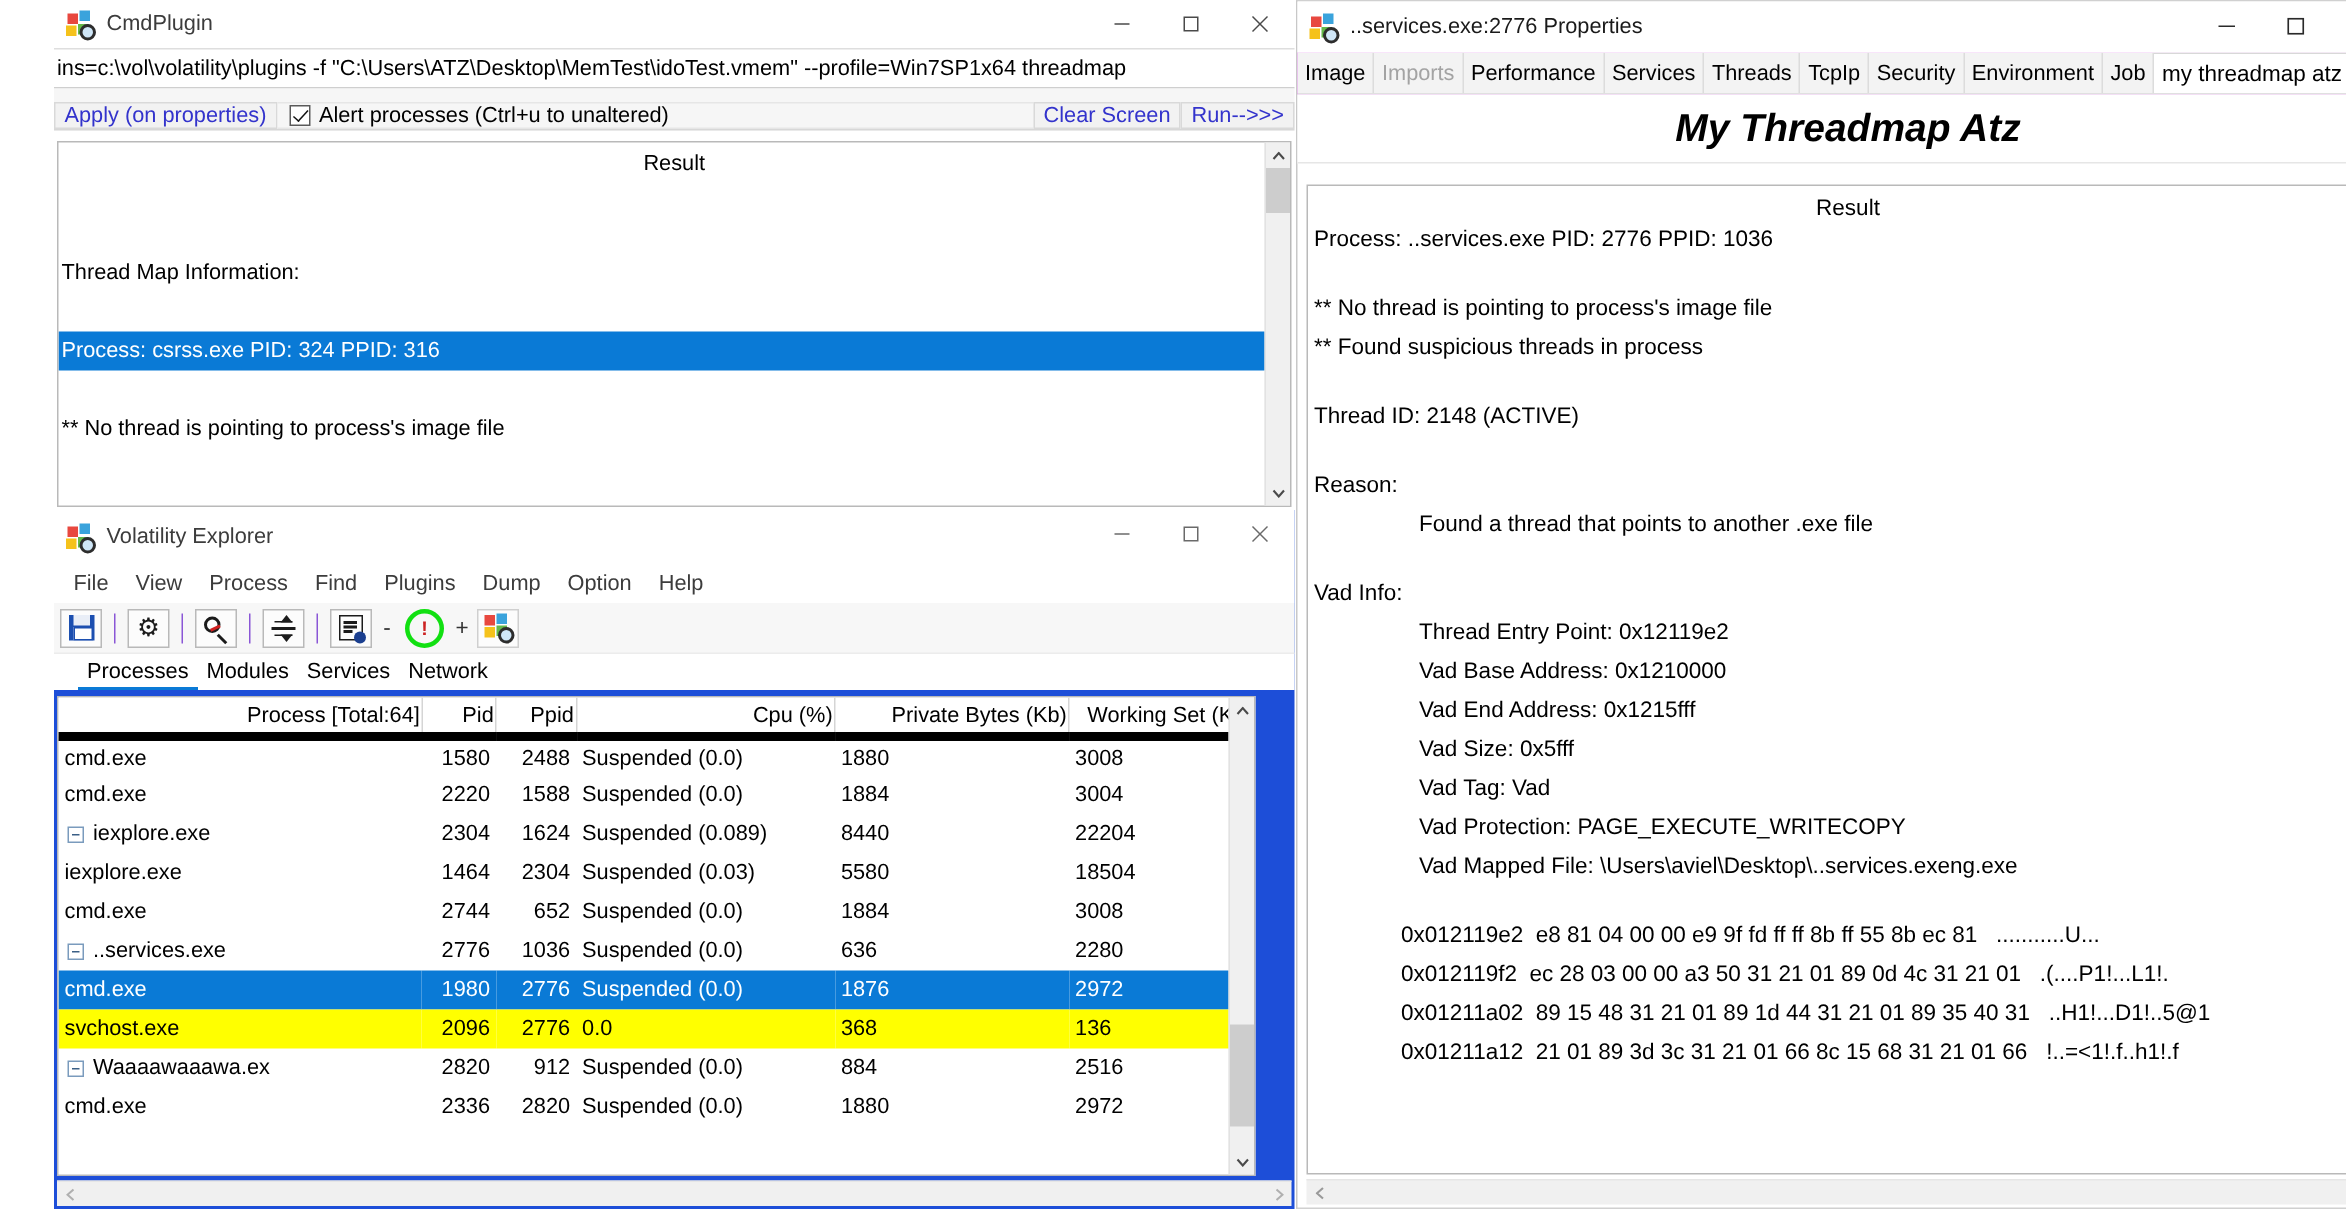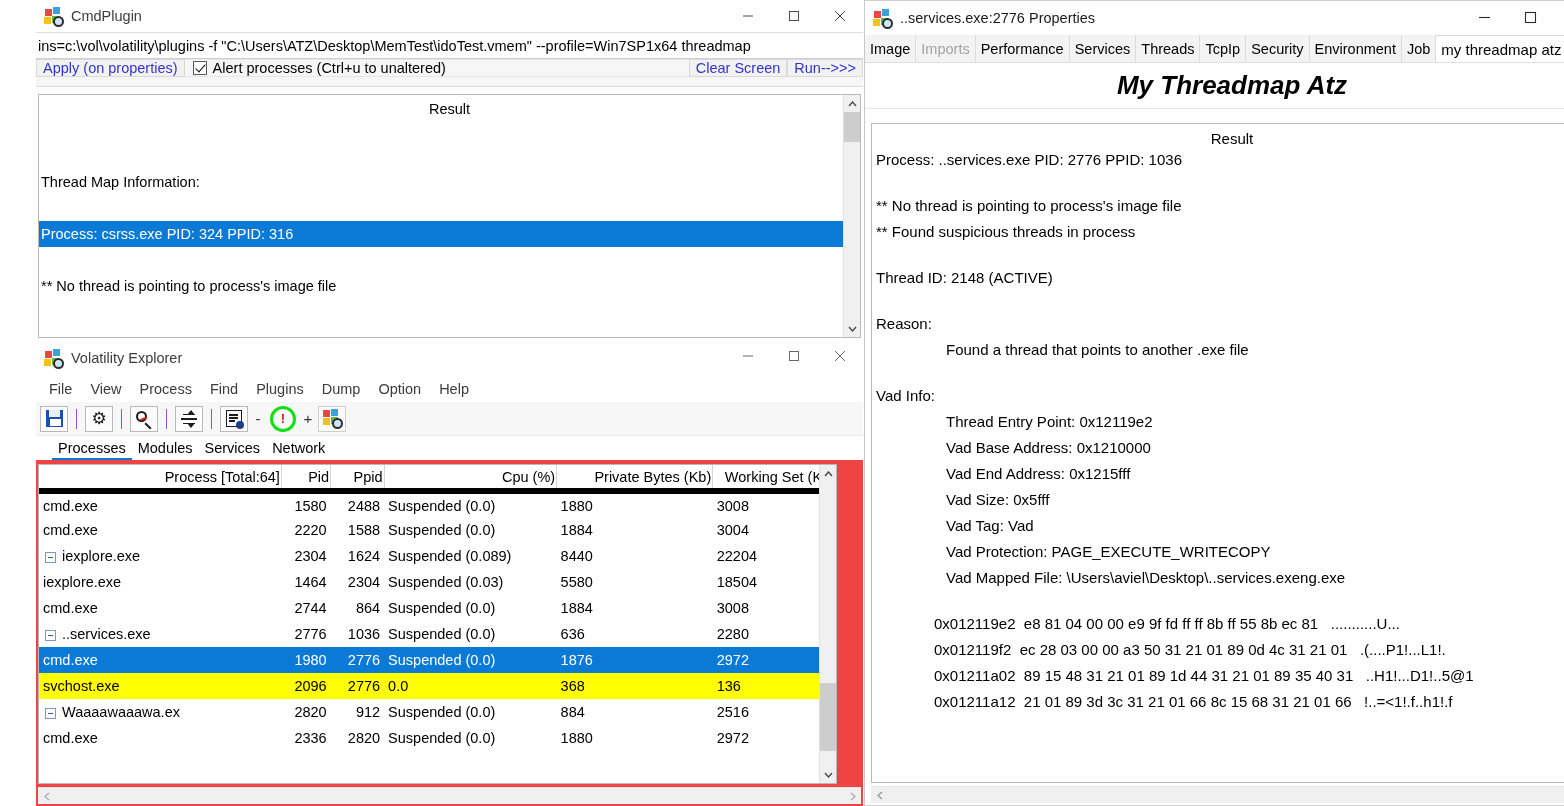--- a/index.html
+++ b/index.html
@@ -76,21 +76,21 @@
     background: #ffffff;
     display: flex; align-items: center;
     padding: 0 2px;
     font-size: 14.5px;
     white-space: nowrap;
     overflow: hidden;
     color: #000;
   }
   #cmd-toolbar {
     height: 28px;
-    display: flex; align-items: flex-start;
+    display: flex; align-items: flex-end;
     background: #f6f6f6;
     border-bottom: 1px solid #d7d7d7;
     font-size: 14.5px;
   }
   .flatbtn {
     display: flex; align-items: center; justify-content: center;
     padding: 0 6px;
     color: #3333cc;
     background: #f2f2f2;
     border: 1px solid #d9d9d9;
@@ -167,21 +167,21 @@
     display: flex; align-items: center; justify-content: center;
     color: #9a9a9a; font-size: 9px;
   }
   .hscroll .arrow.left { left: 0; }
   .hscroll .arrow.right { right: 0; }
 
   
   #volexp {
     left: 0; top: 340px; width: 827px; height: 466px;
     border: none;
-    background: #ef4444;
+    background: #1d4ed8;
   }
   #volexp .titlebar { height: 36px; }
   #menubar {
     height: 26px;
     display: flex; align-items: center;
     padding-left: 6px;
     gap: 4px;
     font-size: 14.5px;
     color: #3c3c3c;
     background: #fff;
@@ -582,21 +582,21 @@
               <td class="c-name indent2"><span>iexplore.exe</span></td>
               <td class="c-pid">1464</td>
               <td class="c-ppid">2304</td>
               <td class="c-cpu">Suspended (0.03)</td>
               <td class="c-priv">5580</td>
               <td class="c-ws">18504</td>
             </tr>
             <tr>
               <td class="c-name indent1"><span>cmd.exe</span></td>
               <td class="c-pid">2744</td>
-              <td class="c-ppid">864</td>
+              <td class="c-ppid">652</td>
               <td class="c-cpu">Suspended (0.0)</td>
               <td class="c-priv">1884</td>
               <td class="c-ws">3008</td>
             </tr>
             <tr>
               <td class="c-name indent0" style="padding-left: 6px;"><span class="tree-box"></span><span>..services.exe</span></td>
               <td class="c-pid">2776</td>
               <td class="c-ppid">1036</td>
               <td class="c-cpu">Suspended (0.0)</td>
               <td class="c-priv">636</td>

